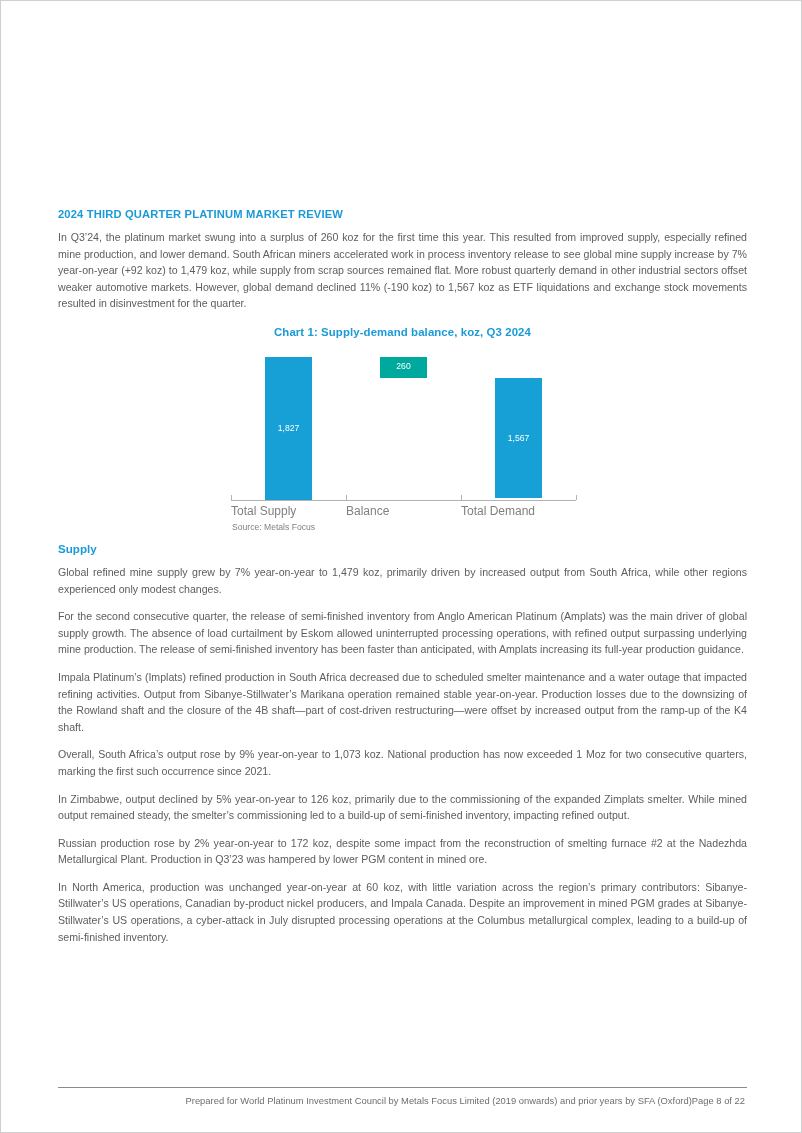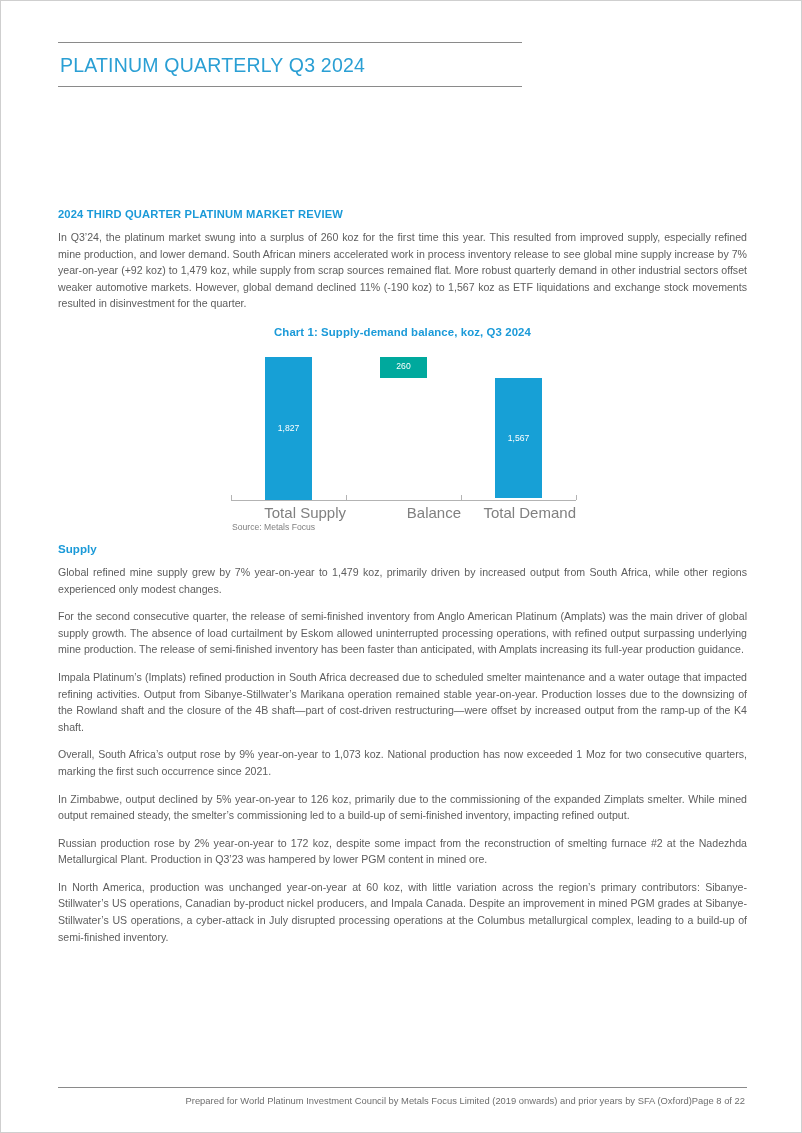--- a/index.html
+++ b/index.html
@@ -121,22 +121,22 @@
     position: absolute;
     width: 1px;
     height: 5px;
     background: #b3b3b3;
     top: 169px;
   }
   .cat-label {
     position: absolute;
     top: 178px;
     color: #808080;
-    font-size: 15px;
-    text-align: right;
+    font-size: 12px;
+    text-align: left;
   }
   .source {
     position: absolute;
     left: 174px;
     top: 196px;
     color: #808080;
     font-size: 8.6px;
   }
 
   
@@ -159,25 +159,20 @@
     color: #6e6e6e;
     font-size: 9.4px;
   }
   .footer .page-num { padding-right: 2px; }
 </style>
 </head>
 <body>
 
 <div class="page">
 
-  <div class="header">
-    <div class="rule"></div>
-    <div class="doc-title">PLATINUM QUARTERLY Q3 2024</div>
-    <div class="rule"></div>
-  </div>
 
   <div class="content">
 
     <div class="section-heading">2024 THIRD QUARTER PLATINUM MARKET REVIEW</div>
     <p class="body-text">In Q3’24, the platinum market swung into a surplus of 260 koz for the first time this year. This resulted from improved supply, especially refined mine production, and lower demand. South African miners accelerated work in process inventory release to see global mine supply increase by 7% year-on-year (+92 koz) to 1,479 koz, while supply from scrap sources remained flat. More robust quarterly demand in other industrial sectors offset weaker automotive markets. However, global demand declined 11% (-190 koz) to 1,567 koz as ETF liquidations and exchange stock movements resulted in disinvestment for the quarter.</p>
 
     <div class="chart">
       <div class="chart-title">Chart 1: Supply-demand balance, koz, Q3 2024</div>
       <div class="plot" id="plot">
           <div class="bar" style="left: 34px; top: 7.26562px; width: 47px; height: 142.734px; background: rgb(23, 160, 214);">

